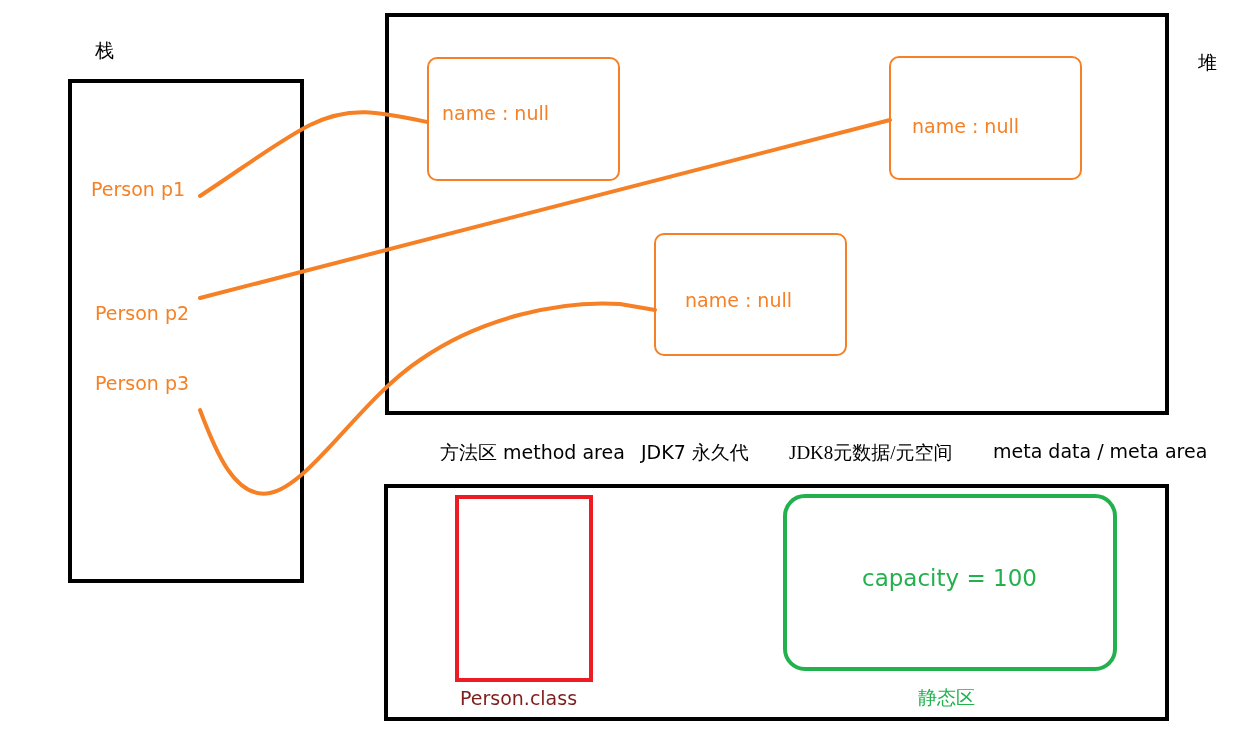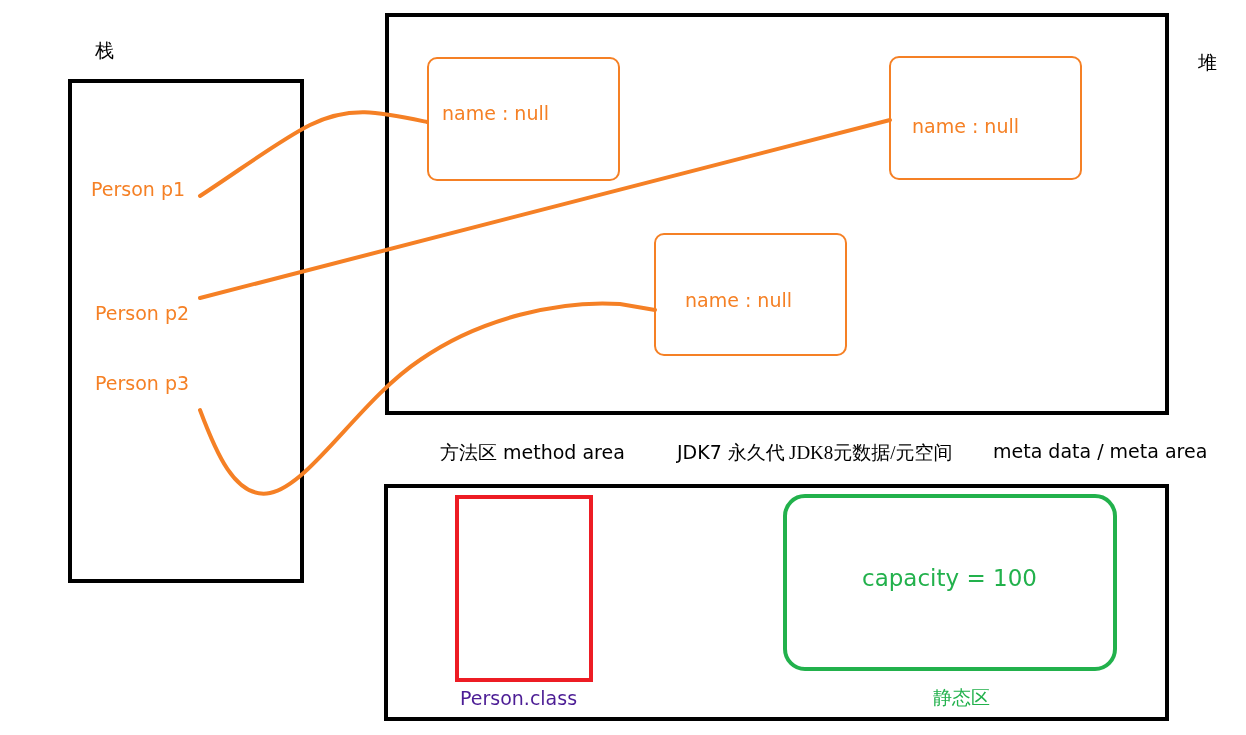--- a/index.html
+++ b/index.html
@@ -29,29 +29,29 @@
 <div class="abs obj-box" style="left:427px;top:57px;width:193px;height:124px;"></div>
 <div class="abs label-orange" style="left:442px;top:102px;">name : null</div>
 
 <div class="abs obj-box" style="left:889px;top:56px;width:193px;height:124px;"></div>
 <div class="abs label-orange" style="left:912px;top:115px;">name : null</div>
 
 <div class="abs obj-box" style="left:654px;top:233px;width:193px;height:123px;"></div>
 <div class="abs label-orange" style="left:685px;top:289px;">name : null</div>
 
 <div class="abs label-black" style="left:396px;top:440px;margin-left:44px;">方法区 method area</div>
-<div class="abs label-black" style="left:641px;top:440px;margin-left:36px;">JDK7 永久代</div>
+<div class="abs label-black" style="left:641px;top:440px;">JDK7 永久代</div>
 <div class="abs label-black" style="left:789px;top:440px;font-family:Liberation Serif, serif;">JDK8元数据/元空间</div>
 <div class="abs label-black" style="left:993px;top:440px;">meta data / meta area</div>
 
 <div class="abs box-black" style="left:384px;top:484px;width:785px;height:237px;"></div>
 <div class="abs red-box" style="left:455px;top:495px;width:138px;height:187px;"></div>
-<div class="abs" style="left:460px;top:687px;color:#4c1d95;font-size:19px;white-space:nowrap;">Person.class</div>
+<div class="abs" style="left:460px;top:687px;color:#7f1d1d;font-size:19px;white-space:nowrap;">Person.class</div>
 
 <div class="abs green-box" style="left:783px;top:494px;width:334px;height:177px;"></div>
 <div class="abs" style="left:862px;top:565px;color:#22b14c;font-size:23px;white-space:nowrap;">capacity = 100</div>
-<div class="abs" style="left:918px;top:685px;color:#22b14c;font-size:19px;white-space:nowrap;margin-left:15px;">静态区</div>
+<div class="abs" style="left:918px;top:685px;color:#22b14c;font-size:19px;white-space:nowrap;">静态区</div>
 
 <svg class="wires" width="1246" height="735">
   <path d="M200,196 C240,170 280,140 310,125 C350,105 380,112 427,122" fill="none" stroke="#f58025" stroke-width="4" stroke-linecap="round"></path>
   <path d="M200,298 L890,120" fill="none" stroke="#f58025" stroke-width="4" stroke-linecap="round"></path>
   <path d="M200,410 C215,450 235,500 270,493 C310,485 360,400 420,360 C480,318 560,300 620,304 L655,310" fill="none" stroke="#f58025" stroke-width="4" stroke-linecap="round"></path>
 </svg>
 
 </body></html>

